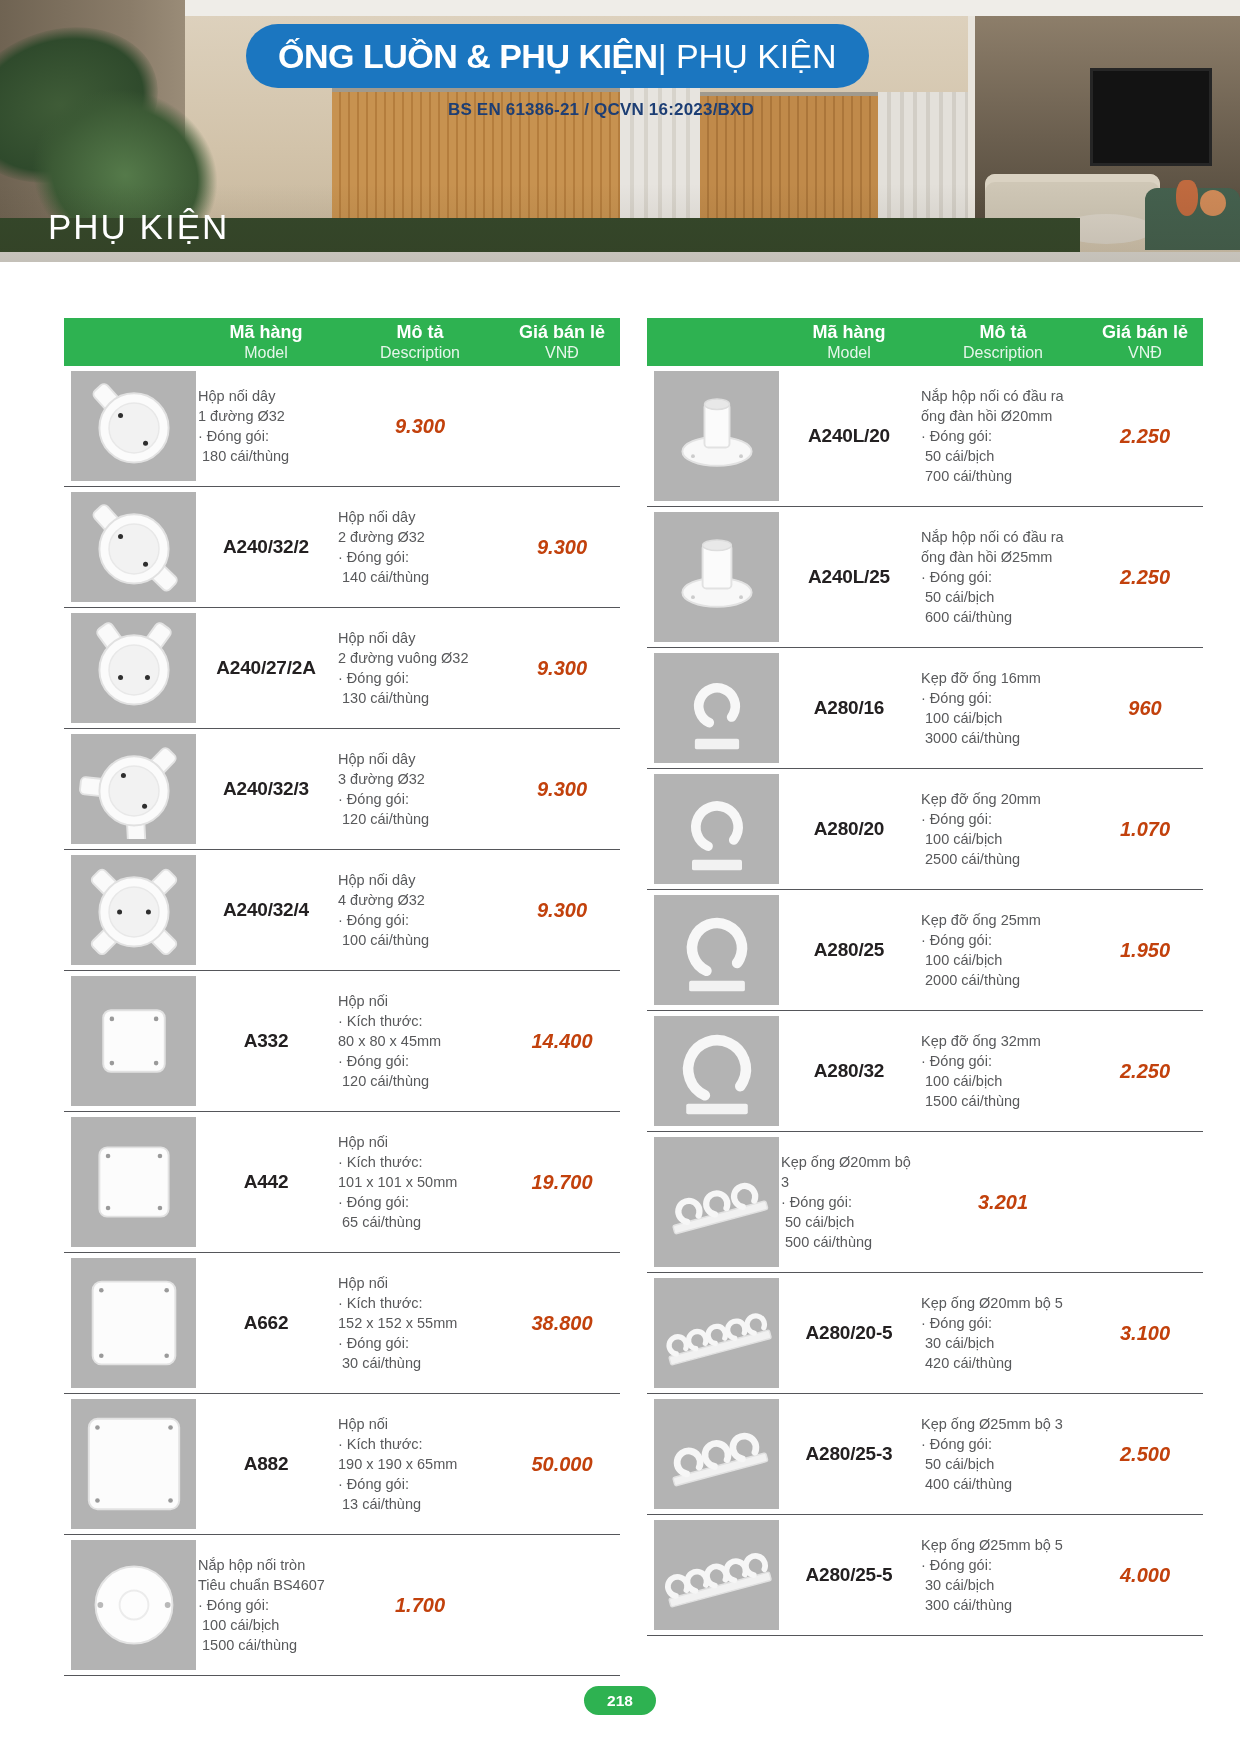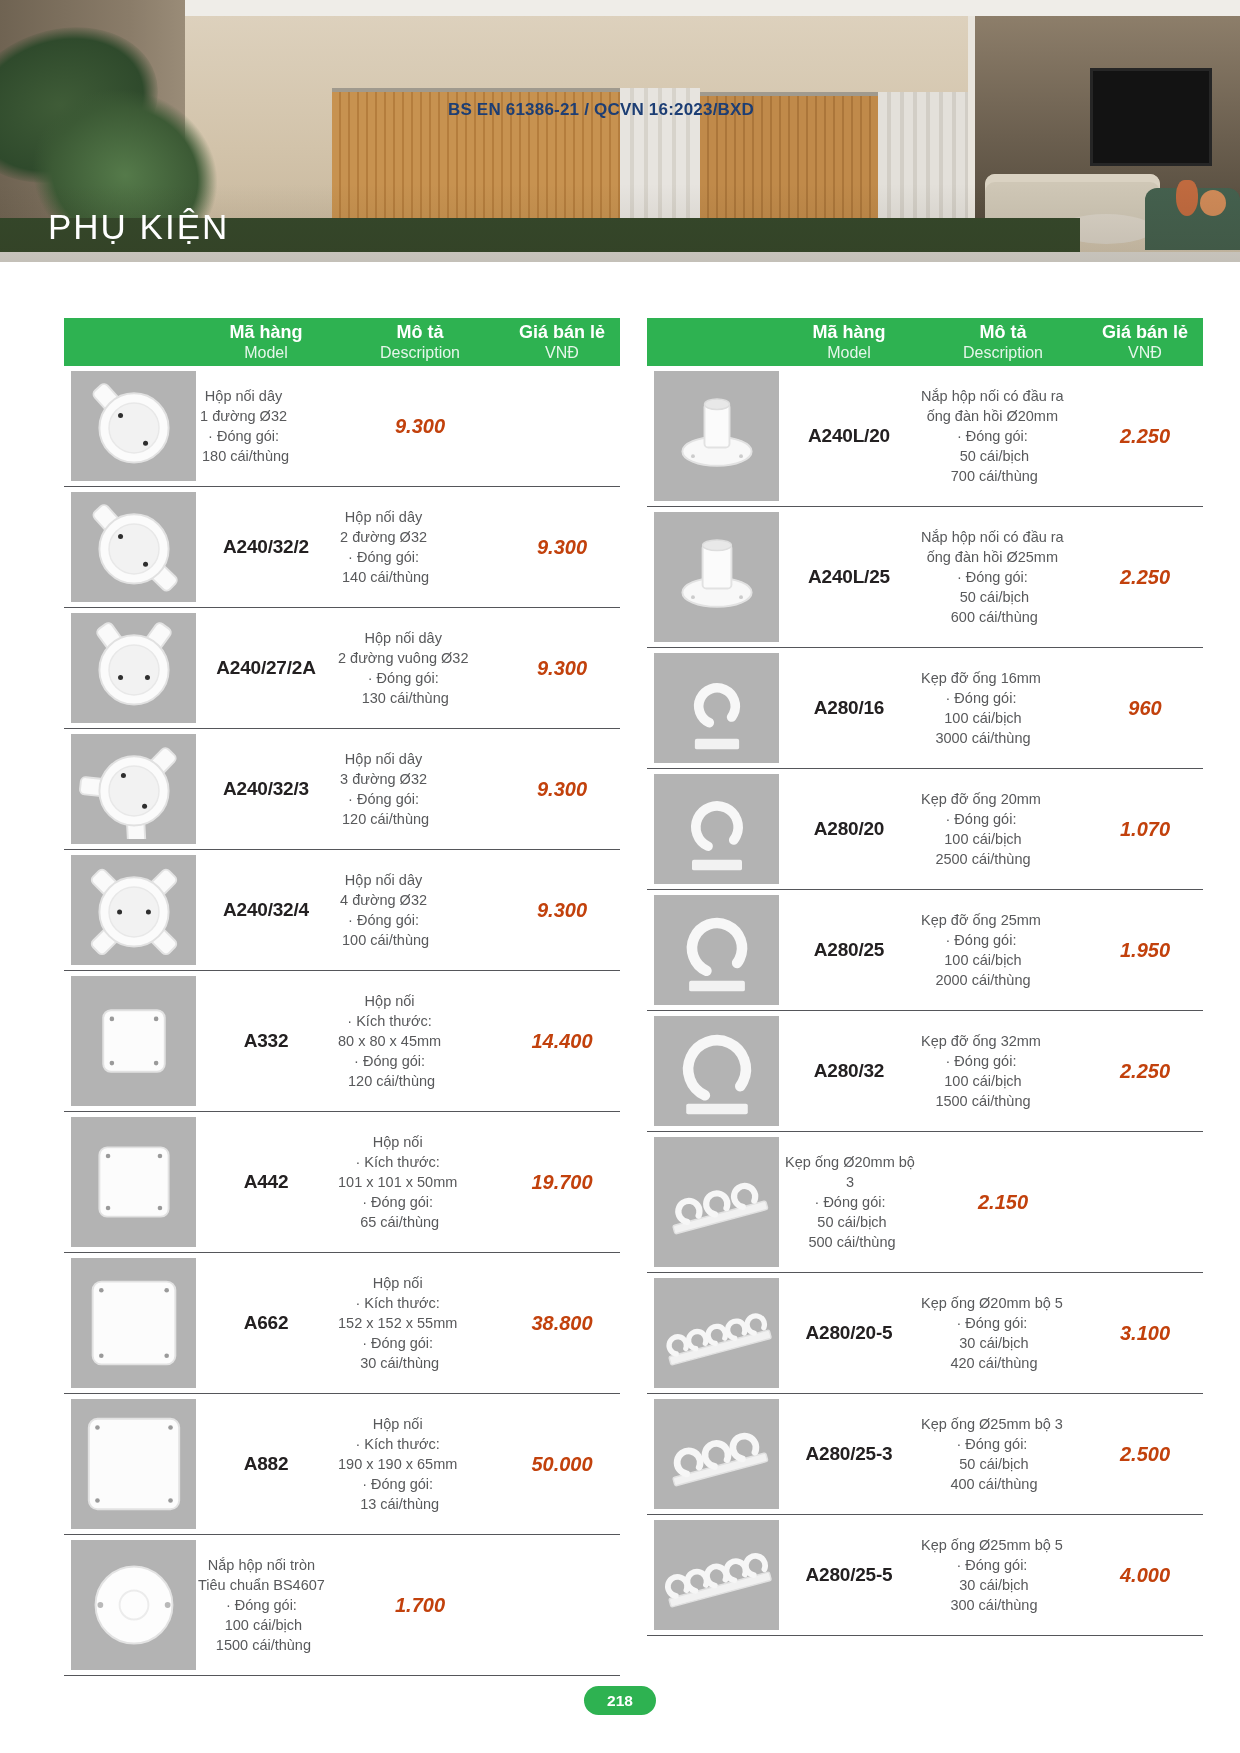--- a/index.html
+++ b/index.html
@@ -74,21 +74,21 @@
   .hcell .vi { font-size:18px; font-weight:700; display:block; }
   .hcell .en { font-size:16px; font-weight:400; display:block; color:rgba(255,255,255,.88); }
   .row { display:grid; grid-template-columns:132px 140px 168px 1fr; position:relative; }
   .row + .row { border-top:1px solid #55565a; }
   .imgcell { margin:5px 0 5px 7px; background:#b3b3b3; display:flex;
              align-items:center; justify-content:center; }
   .pimg { width:112px; height:100px; }
   .model { display:flex; align-items:center; justify-content:center; text-align:center;
            font-size:19px; font-weight:700; color:#232021; letter-spacing:-.2px; padding:20px 4px; }
   .desc  { display:flex; align-items:center; padding:20px 0 20px 2px;
-           font-size:14.5px; line-height:20px; color:#58595b; white-space:pre-line;text-align:center; }
+           font-size:14.5px; line-height:20px; color:#58595b; white-space:pre-line; }
   .price { display:flex; align-items:center; justify-content:center;
            font-size:20px; font-weight:700; color:#c2410c; padding:20px 4px;font-style:italic; }
 
   
   .page-pill { margin:10px auto 0 auto; width:72px; height:29px; background:#2eb251;
            border-radius:15px; display:flex; align-items:center; justify-content:center;
            color:#fff; font-size:15.5px; font-weight:700; }
 </style>
 </head>
 <body>
@@ -108,20 +108,24 @@
   <div class="chair"></div>
   <div class="vase1"></div>
   <div class="vase2"></div>
   <div class="wall-left"></div>
   <div class="palm1"></div>
   <div class="palm2"></div>
   <div class="hedge"></div>
   <div class="path"></div>
   <div class="shade"></div>
 
+  <div class="banner-pill">
+    <span class="bold">ỐNG LUỒN &amp; PHỤ KIỆN</span>
+    <span class="light">| PHỤ KIỆN</span>
+  </div>
   <div class="standards">BS EN 61386-21 / QCVN 16:2023/BXD</div>
   <div class="section-title">PHỤ KIỆN</div>
 </div>
 
 <div class="tables">
 
   <div class="ptable">
     <div class="thead">
       <div class="hcell"></div>
       <div class="hcell">
@@ -475,21 +479,21 @@
             <circle cx="25" cy="54" r="11" fill="none" stroke="#f6f6f6" stroke-width="6.5" stroke-dasharray="54 15" stroke-linecap="round" transform="rotate(115 25 54)"></circle>
             <circle cx="55" cy="54" r="11" fill="none" stroke="#f6f6f6" stroke-width="6.5" stroke-dasharray="54 15" stroke-linecap="round" transform="rotate(115 55 54)"></circle>
             <circle cx="85" cy="54" r="11" fill="none" stroke="#f6f6f6" stroke-width="6.5" stroke-dasharray="54 15" stroke-linecap="round" transform="rotate(115 85 54)"></circle>
           </g>
         </svg>
       </div>
       <div class="desc">Kẹp ống Ø20mm bộ 3
 · Đóng gói:
 &nbsp;50 cái/bịch
 &nbsp;500 cái/thùng</div>
-      <div class="price">2.150</div>
+      <div class="price">3.201</div>
     </div>
 
     <div class="row">
       <div class="imgcell">
         <svg class="pimg" viewBox="0 0 110 104">
           <g transform="rotate(-15 55 55)">
             <rect x="1" y="63" width="108" height="9" rx="2" fill="#f1f1f1" stroke="#e1e1e1" stroke-width="1.5"></rect>
             <circle cx="13" cy="54" r="9" fill="none" stroke="#f6f6f6" stroke-width="5.5" stroke-dasharray="44 13" stroke-linecap="round" transform="rotate(115 13 54)"></circle>
             <circle cx="34" cy="54" r="9" fill="none" stroke="#f6f6f6" stroke-width="5.5" stroke-dasharray="44 13" stroke-linecap="round" transform="rotate(115 34 54)"></circle>
             <circle cx="55" cy="54" r="9" fill="none" stroke="#f6f6f6" stroke-width="5.5" stroke-dasharray="44 13" stroke-linecap="round" transform="rotate(115 55 54)"></circle>

